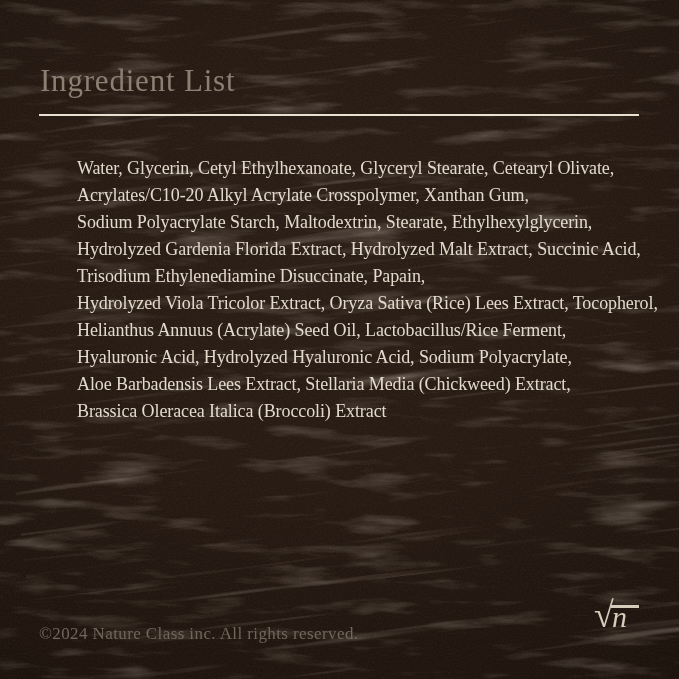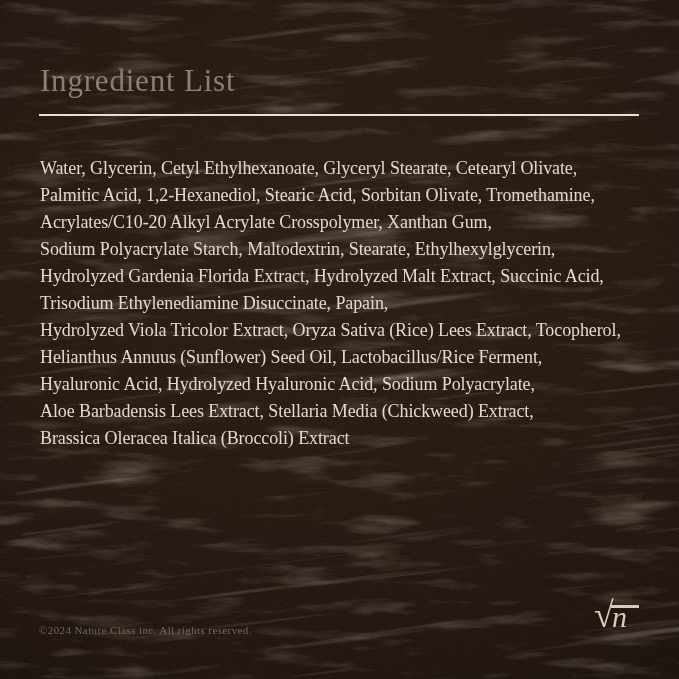--- a/index.html
+++ b/index.html
@@ -51,26 +51,27 @@
     left: 40px;
     top: 155px;
     width: 620px;
     color: #e2dacb;
     font-size: 18px;
     line-height: 27px;
     letter-spacing: -0.1px;
   }
   .ingredients .line {
     white-space: nowrap;
+    margin-left: 37px;
   }
   .copyright {
     position: absolute;
     left: 39px;
     top: 624px;
-    font-size: 11px;
+    font-size: 17px;
     letter-spacing: 0.4px;
     color: #6f675c;
   }
   .logo {
     position: absolute;
     left: 594px;
     top: 598px;
     width: 48px;
     height: 38px;
     color: #d6ccbb;
@@ -127,27 +128,26 @@
   </svg>
 
   <div class="content">
 
     <h1 class="page-title">Ingredient List</h1>
 
     <div class="rule"></div>
 
     <div class="ingredients">
       <div class="line">Water, Glycerin, Cetyl Ethylhexanoate, Glyceryl Stearate, Cetearyl Olivate,</div>
-      <div class="line">Palmitic Acid, 1,2-Hexanediol, Stearic Acid, Sorbitan Olivate, Tromethamine,</div>
       <div class="line">Acrylates/C10-20 Alkyl Acrylate Crosspolymer, Xanthan Gum,</div>
       <div class="line">Sodium Polyacrylate Starch, Maltodextrin, Stearate, Ethylhexylglycerin,</div>
       <div class="line">Hydrolyzed Gardenia Florida Extract, Hydrolyzed Malt Extract, Succinic Acid,</div>
       <div class="line">Trisodium Ethylenediamine Disuccinate, Papain,</div>
       <div class="line">Hydrolyzed Viola Tricolor Extract, Oryza Sativa (Rice) Lees Extract, Tocopherol,</div>
-      <div class="line">Helianthus Annuus (Sunflower) Seed Oil, Lactobacillus/Rice Ferment,</div>
+      <div class="line">Helianthus Annuus (Acrylate) Seed Oil, Lactobacillus/Rice Ferment,</div>
       <div class="line">Hyaluronic Acid, Hydrolyzed Hyaluronic Acid, Sodium Polyacrylate,</div>
       <div class="line">Aloe Barbadensis Lees Extract, Stellaria Media (Chickweed) Extract,</div>
       <div class="line">Brassica Oleracea Italica (Broccoli) Extract</div>
     </div>
 
     <div class="copyright">©2024 Nature Class inc. All rights reserved.</div>
 
     <div class="logo">
       <span class="radical">√</span>
       <span class="vinculum"></span>

